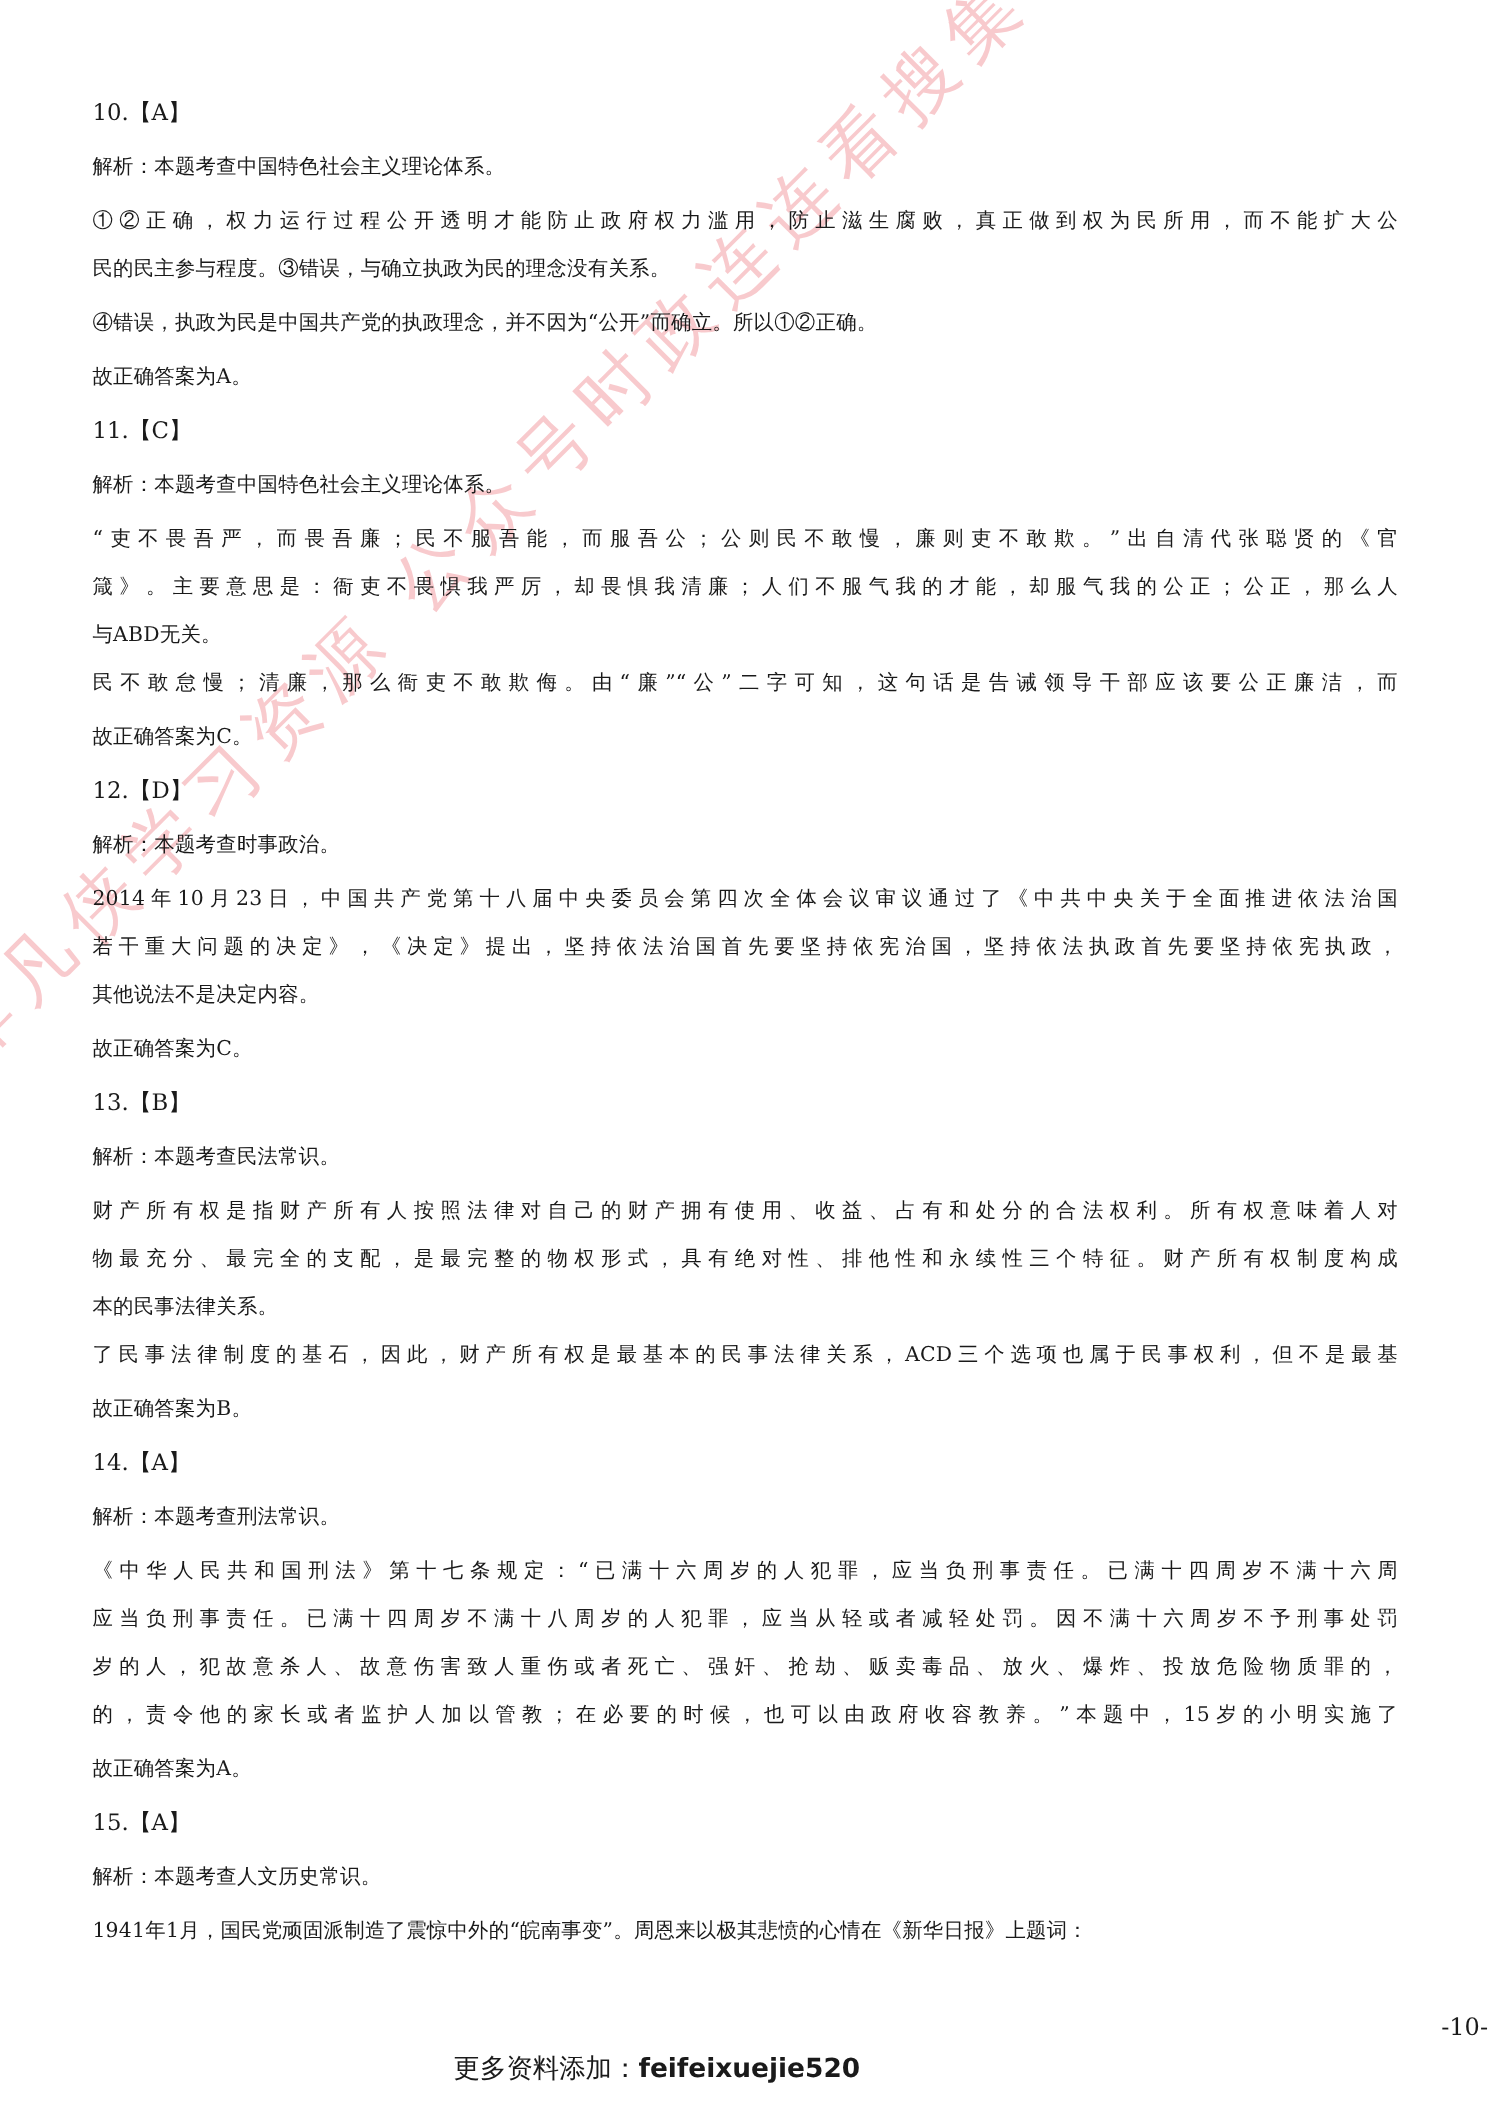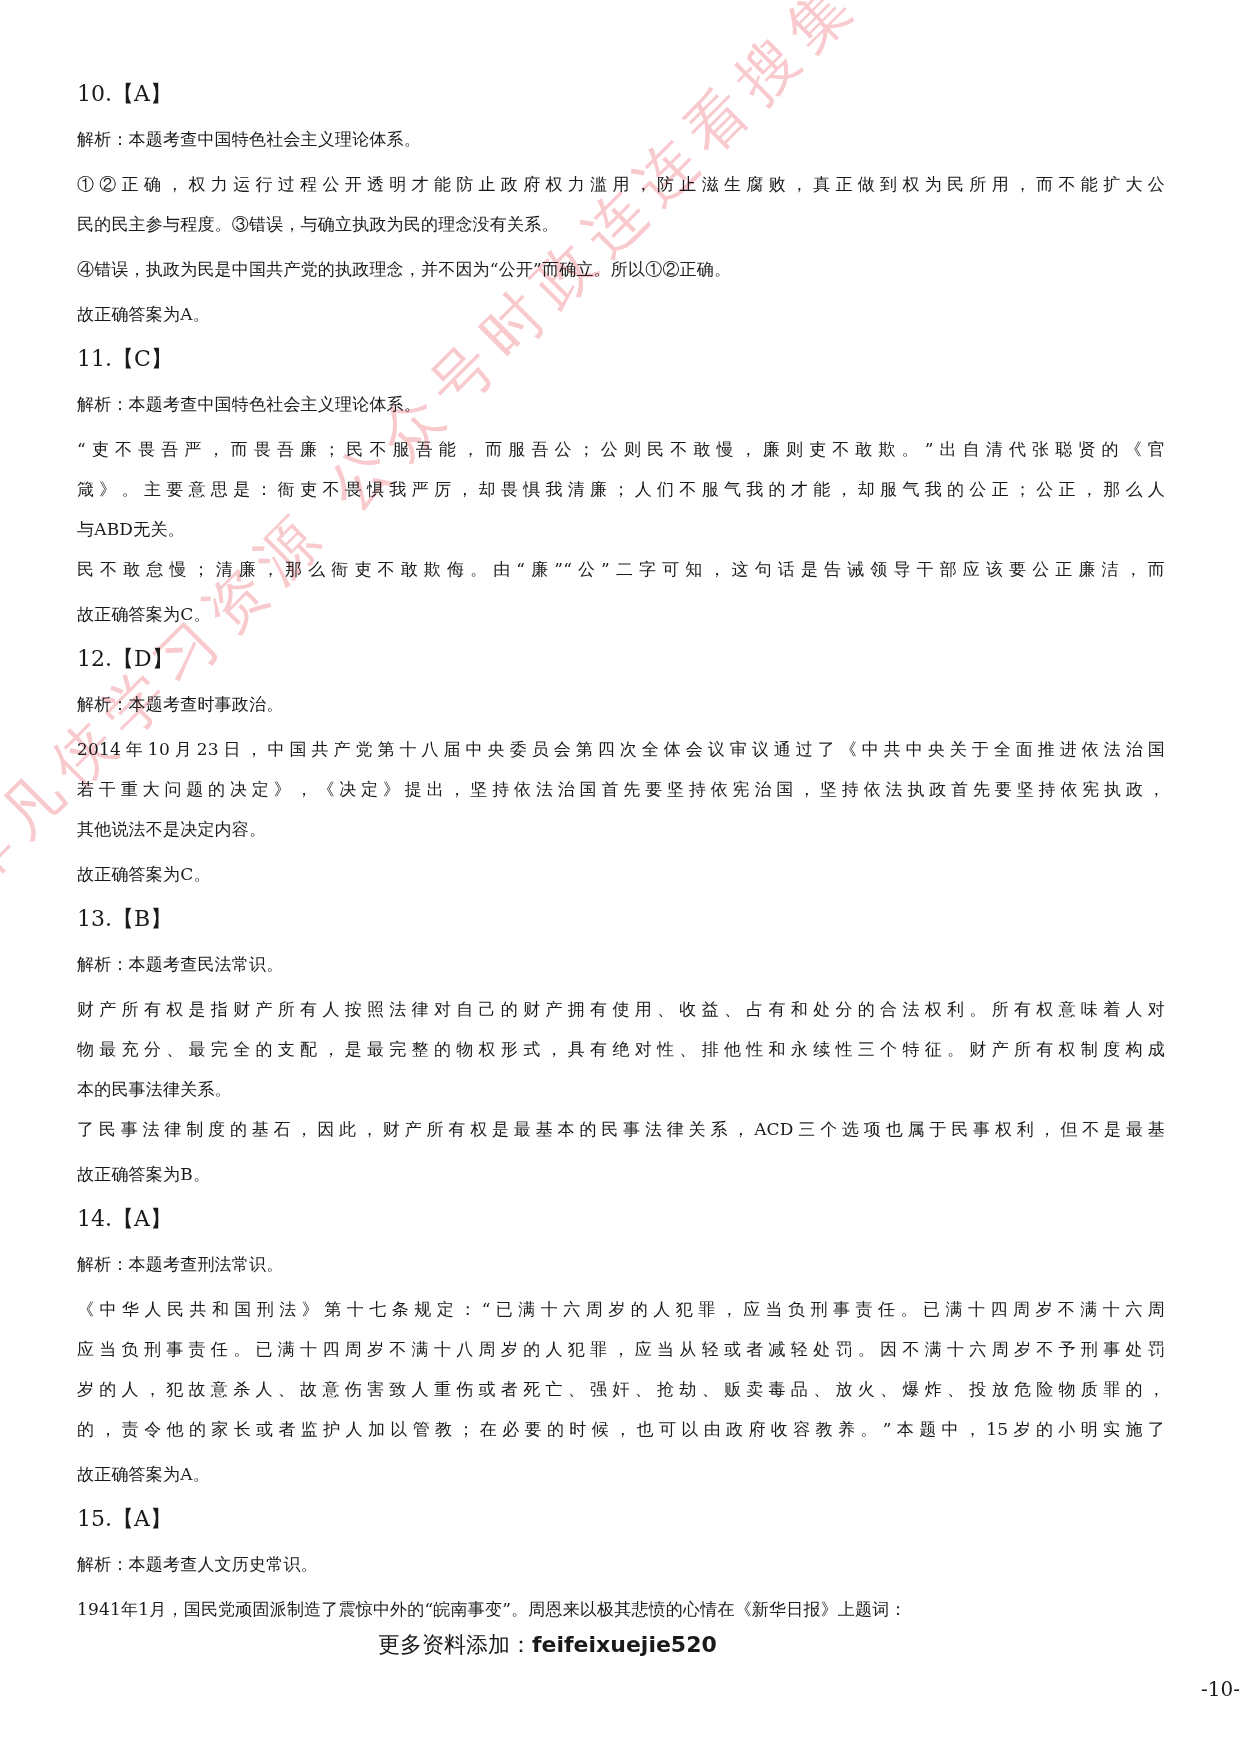--- a/index.html
+++ b/index.html
@@ -3,23 +3,23 @@
 <meta charset="utf-8">
 <style>
   html, body { margin: 0; padding: 0; background: #ffffff; }
   body { width: 1240px; height: 1754px; position: relative; overflow: hidden;
          font-family: "DejaVu Serif", "Liberation Serif", serif; color: #1a1a1a; }
   .page { position: absolute; left: 0; top: 0; width: 1240px; height: 1754px; }
   .content { position: absolute; left: 77px; top: 74px; width: 1088px; }
   .line { font-size: 17px; line-height: 40px; height: 40px; white-space: nowrap; letter-spacing: 0.2px; }
   .line.just { text-align-last: justify; text-align: justify; white-space: normal; }
   .para-gap { height: 5px; }
-  .qnum { font-size: 22px; line-height: 40px; height: 40px; }
+  .qnum { font-size: 19px; line-height: 40px; height: 40px; }
   .pagenum { position: absolute; left: 0; width: 1240px; top: 1674px; text-align: right; font-size: 20px; line-height: 30px; }
-  .footer { position: absolute; left: 378px; top: 1627px; font-size: 22px; line-height: 36px; font-family: "DejaVu Sans", "Liberation Sans", sans-serif; }
+  .footer { position: absolute; left: 378px; top: 1707px; font-size: 22px; line-height: 36px; font-family: "DejaVu Sans", "Liberation Sans", sans-serif; }
   .footer .label { font-family: "DejaVu Serif", "Liberation Serif", serif; font-weight: normal; }
   .footer .id { font-weight: bold; }
   .watermark { position: absolute; left: -40px; top: 842px; width: 1560px; font-size: 60px; line-height: 70px;
                color: rgba(232, 90, 100, 0.32); transform-origin: left center; transform: rotate(-45deg);
                letter-spacing: 12px; white-space: nowrap; pointer-events: none; font-family: "DejaVu Sans", "Liberation Sans", sans-serif; font-weight: 300; }
 </style>
 </head>
 <body>
 
 <div class="page">

